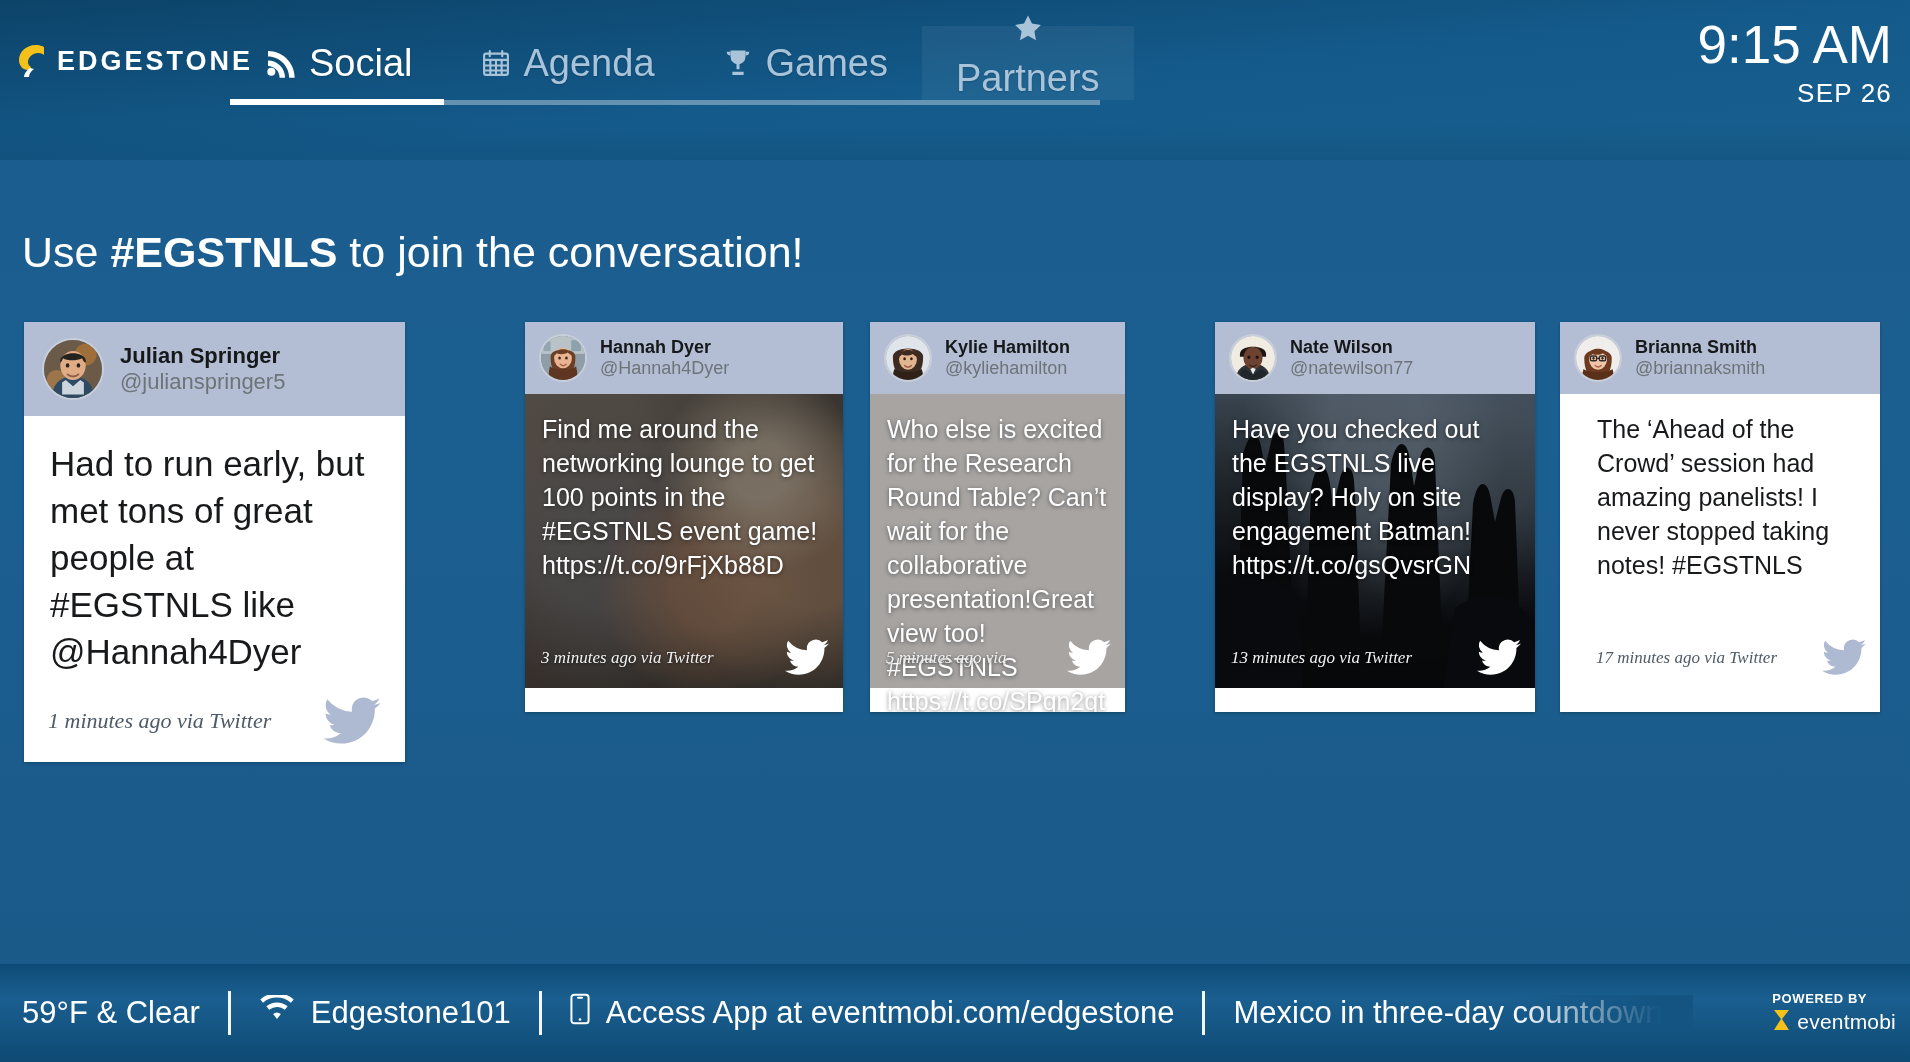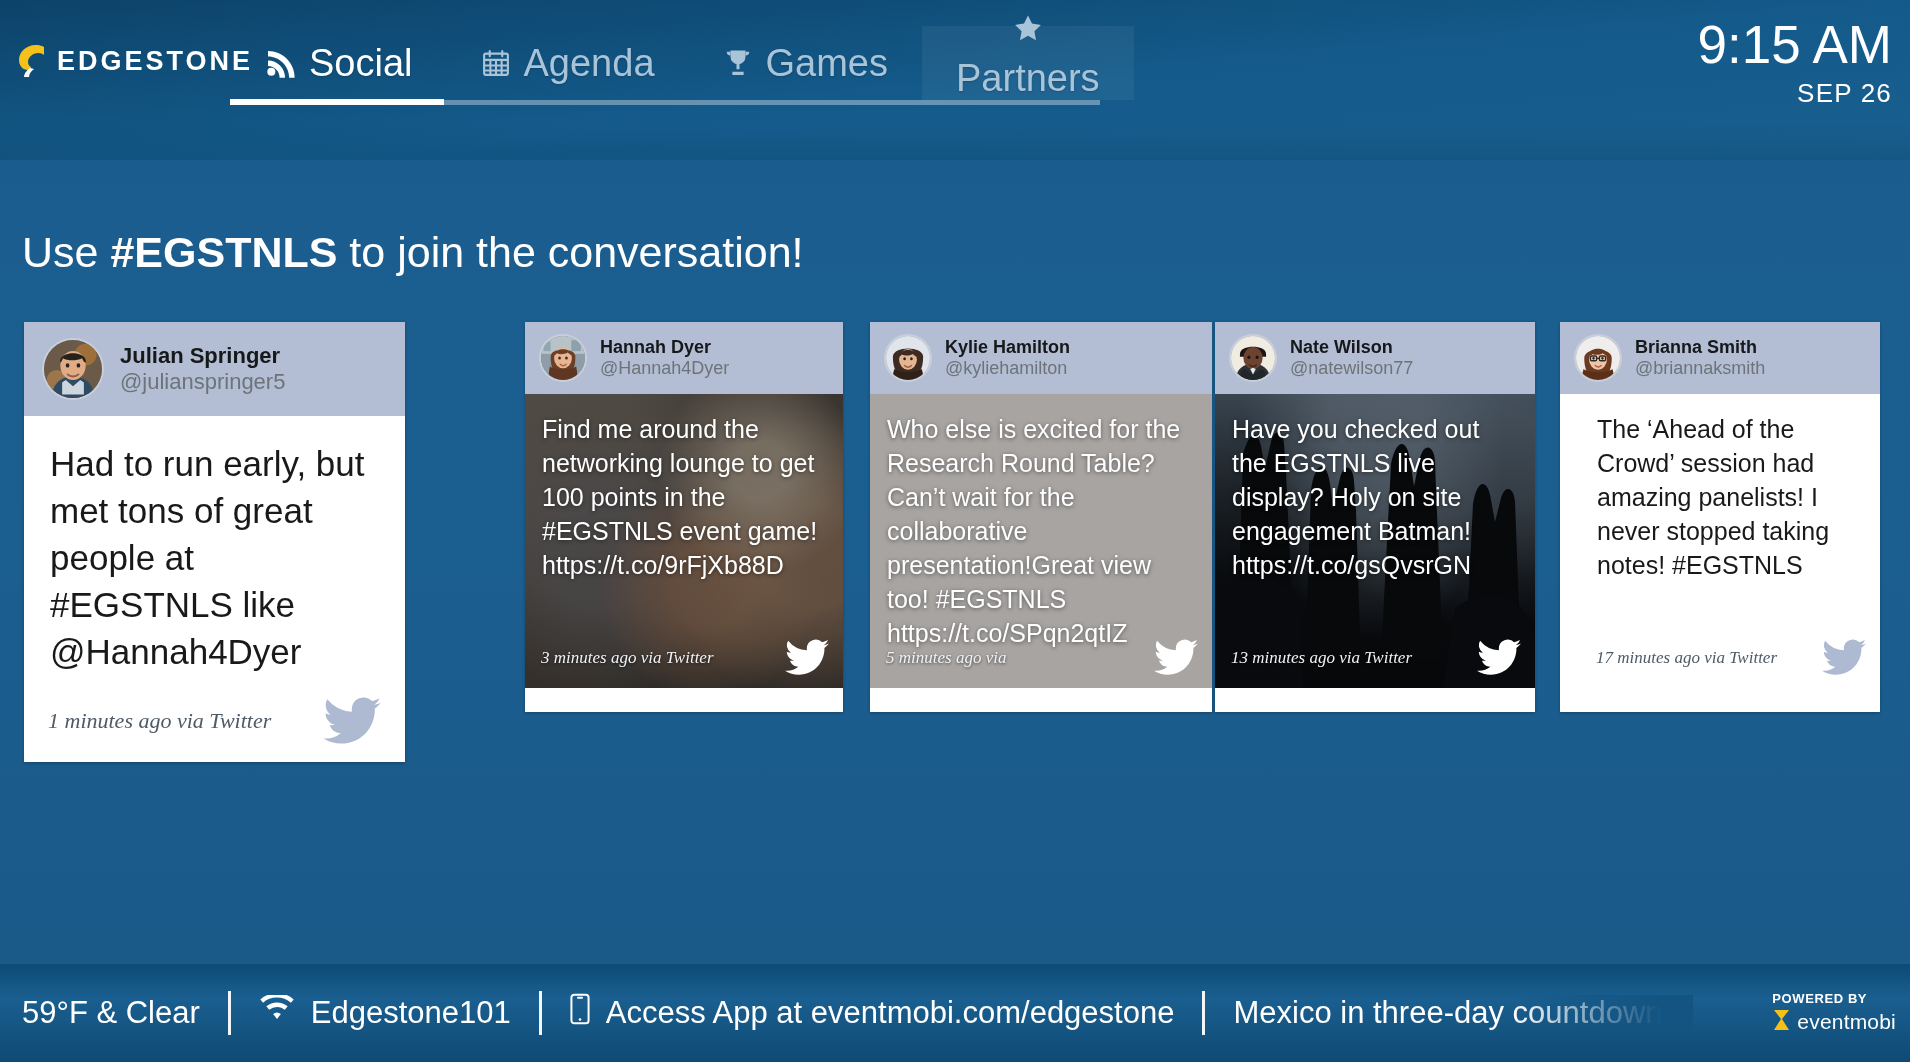--- a/index.html
+++ b/index.html
@@ -148,21 +148,21 @@
   .card-sm .who-name { font-size: 18px; }
   .card-sm .who-handle { font-size: 18px; }
   .card-sm .card-body { height: 294px; }
   .card-sm .card-text {
     font-size: 25px; line-height: 34px; padding: 18px 17px 0 17px;
   }
   .card-sm .card-foot { padding: 0 14px 12px 16px; }
   .card-sm .ago { font-size: 17px; }
 
   #card-2 { left: 501px; width: 318px; height: 390px; }
-  #card-3 { left: 846px; width: 342px; height: 390px; }
+  #card-3 { left: 846px; width: 255px; height: 390px; }
   #card-4 { left: 1191px; width: 320px; height: 390px; }
   #card-5 { left: 1536px; width: 320px; height: 390px; }
 
   .on-photo .card-text { color: #ffffff; text-shadow: 0 1px 4px rgba(0,0,0,0.5); }
   .on-photo .ago { color: #f0f2f4; text-shadow: 0 1px 3px rgba(0,0,0,0.6); }
   #card-5 .card-body { background: #ffffff; margin-left: 20px; }
   #card-5 .card-text { color: #18191b; }
   #card-5 .ago { color: #4e5a66; }
 
   

